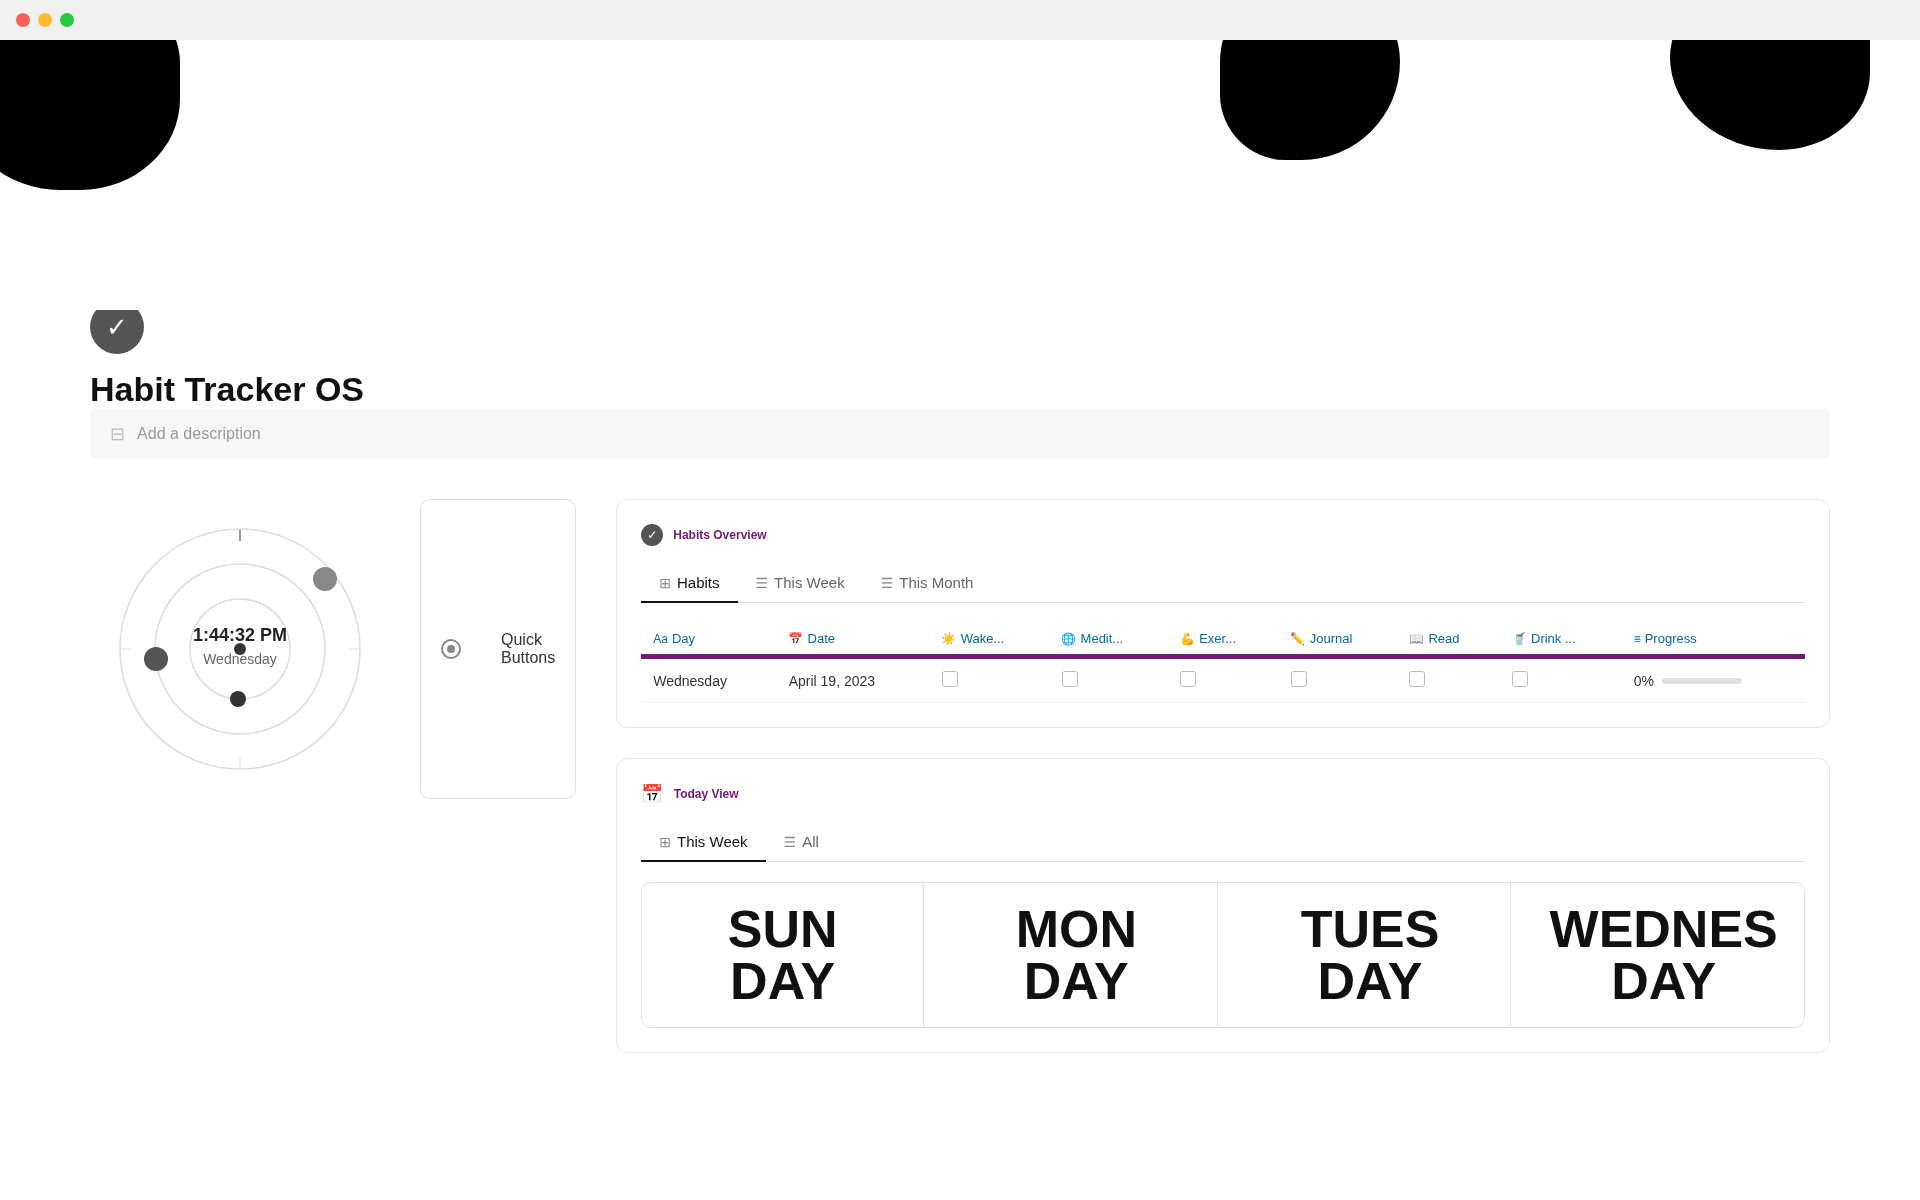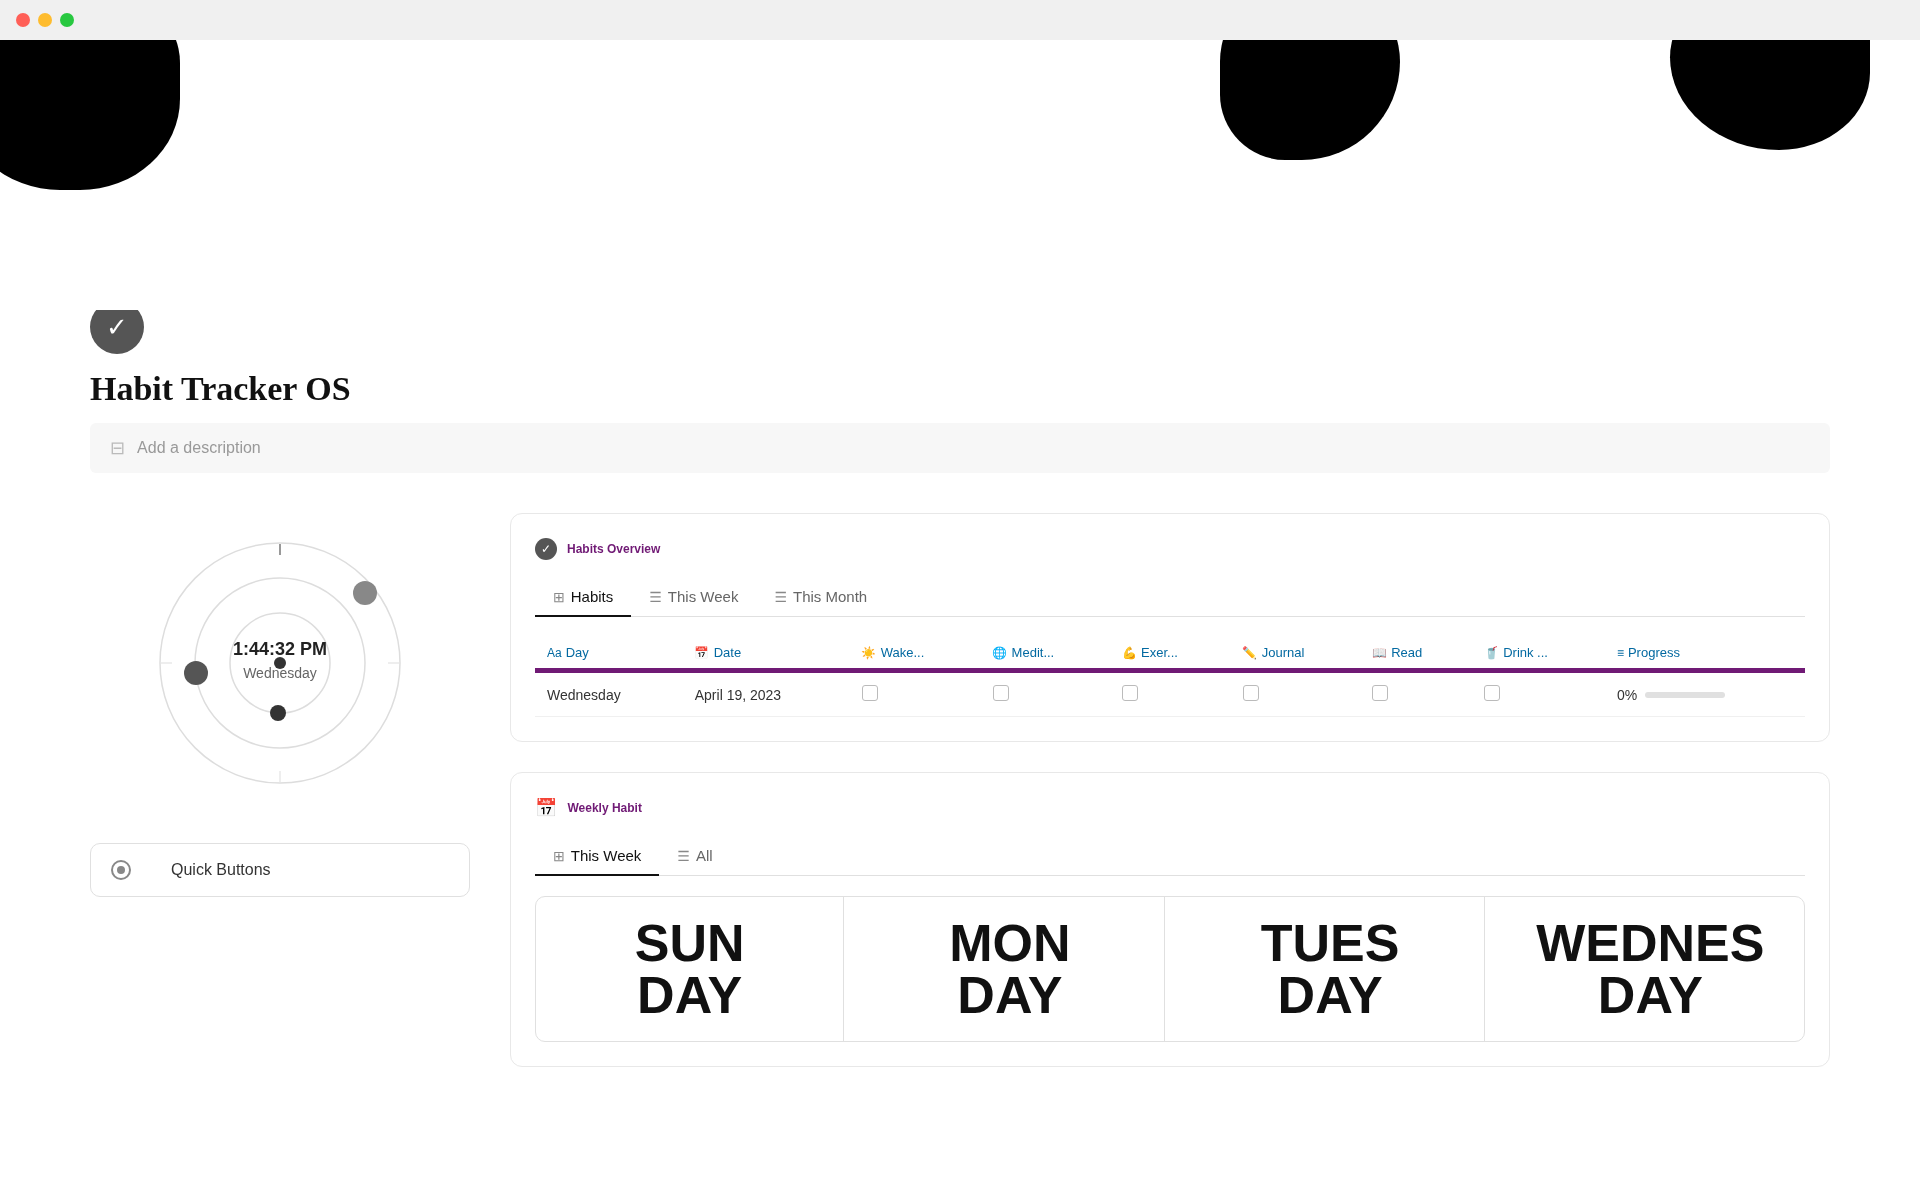--- a/index.html
+++ b/index.html
@@ -116,22 +116,21 @@
       justify-content: center;
       color: #fff;
       font-size: 26px;
     }
 
     
     .page-title {
       font-size: 34px;
       font-weight: 700;
       color: #111;
-      margin-bottom: 15px;
-      font-family: Liberation Serif, serif;
+      margin-bottom: 0;
     }
 
     
     .description-bar {
       background: #f7f7f7;
       border-radius: 6px;
       padding: 14px 20px;
       display: flex;
       align-items: center;
       gap: 12px;
@@ -147,21 +146,21 @@
     
     .main-layout {
       display: flex;
       gap: 40px;
       align-items: flex-start;
     }
 
     .left-panel {
       flex: 0 0 380px;
       display: flex;
-      flex-direction: column;
+      flex-direction: row;
       gap: 30px;
     }
 
     .right-panel {
       flex: 1;
       display: flex;
       flex-direction: column;
       gap: 30px;
     }
 
@@ -504,21 +503,21 @@
                   </div>
                 </td>
               </tr>
             </tbody>
           </table>
         </div>
 
         <div class="db-block-weekly">
           <div class="weekly-header">
             <span class="cal-icon">📅</span>
-            <span class="db-title">Weekly Habit</span>
+            <span class="db-title">Today View</span>
           </div>
 
           <div class="tabs">
             <div class="tab active">
               <span class="tab-icon">⊞</span>
               <span>This Week</span>
             </div>
             <div class="tab">
               <span class="tab-icon">☰</span>
               <span>All</span>

